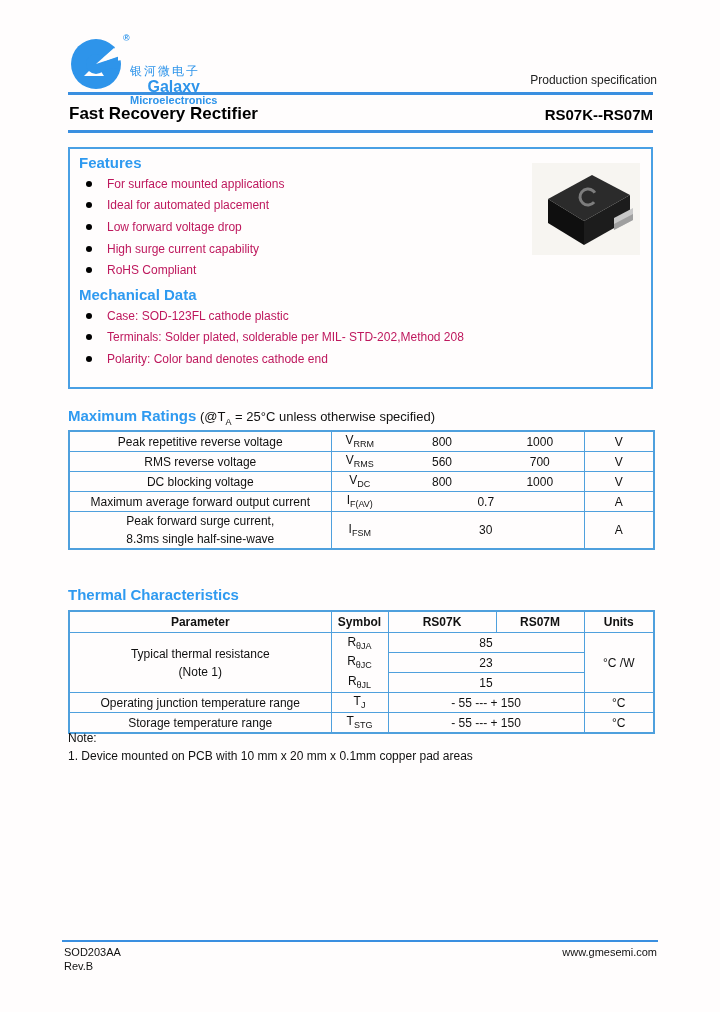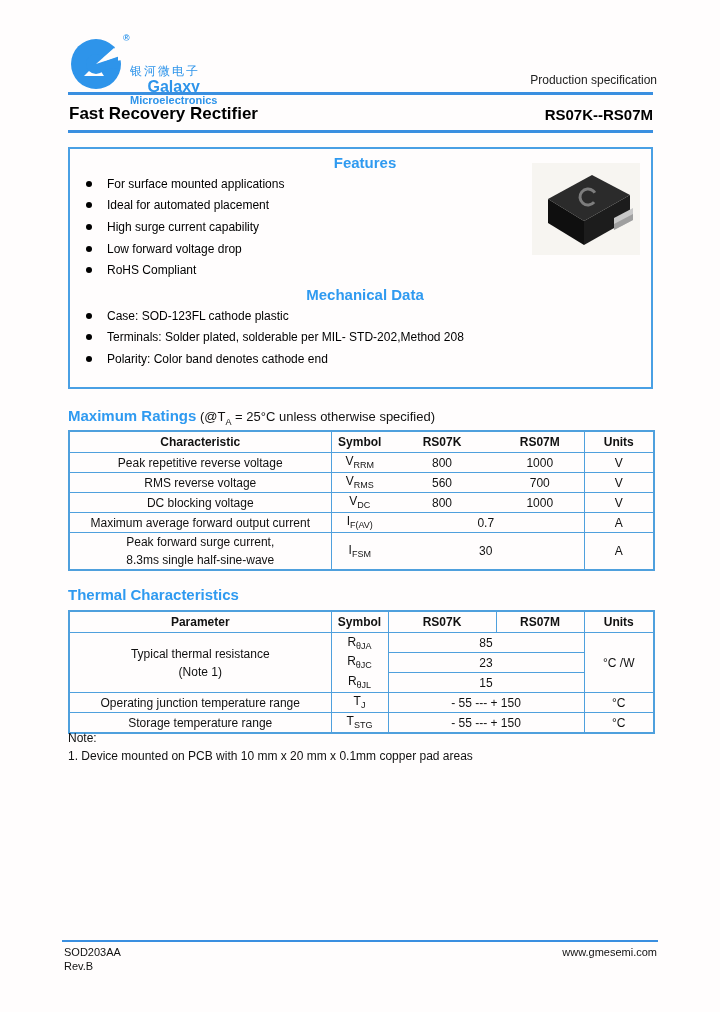--- a/index.html
+++ b/index.html
@@ -25,24 +25,24 @@
   .rule1 { top:92px; height:3px; }
   .rule2 { top:130px; height:3px; }
   .doc-title { left:69px; top:104px; font-size:17px; font-weight:bold; color:#000; }
   .part-no { top:106px; right:67px; font-size:15px; font-weight:bold; color:#000; }
 
   
   .features-box {
     left:68px; top:147px; width:585px; height:242px;
     border:2px solid #4aa0e4; box-sizing:border-box;
   }
-  .sec-blue { color:#2f9af0; font-weight:bold; font-size:15px;text-align:center; }
+  .sec-blue { color:#2f9af0; font-weight:bold; font-size:15px; }
   .box-heading { margin:5px 0 0 9px; }
   .blist { list-style:none; margin:2px 0 0 0; padding:0; }
-  .blist li { position:relative; padding-left:37px; height:21.6px; display:flex; align-items:center; font-size:12px; color:#000000; }
+  .blist li { position:relative; padding-left:37px; height:21.6px; display:flex; align-items:center; font-size:12px; color:#be185d; }
   .dot { position:absolute; left:16px; top:50%; transform:translateY(-50%); width:6px; height:6px; border-radius:50%; background:#000; }
   .pkg-photo { position:absolute; left:462px; top:14px; width:108px; height:92px; background:#f7f5f1; }
 
   
   .mr-heading { left:68px; top:407px; font-size:13px; color:#111; }
   .mr-heading .cond { font-size:13px; }
   .tc-heading { left:68px; top:586px; }
   sub { font-size:9px; }
 
   
@@ -114,25 +114,25 @@
       <li>
           <span class="dot"></span>
           <span>For surface mounted applications</span>
         </li>
       <li>
           <span class="dot"></span>
           <span>Ideal for automated placement</span>
         </li>
       <li>
           <span class="dot"></span>
+          <span>Low forward voltage drop</span>
+        </li>
+      <li>
+          <span class="dot"></span>
           <span>High surge current capability</span>
-        </li>
-      <li>
-          <span class="dot"></span>
-          <span>Low forward voltage drop</span>
         </li>
       <li>
           <span class="dot"></span>
           <span>RoHS Compliant</span>
         </li>
     </ul>
 
     <div class="sec-blue box-heading">Mechanical Data</div>
     <ul class="blist">
       <li>
@@ -157,27 +157,20 @@
 
   <table class="dtable abs max-table">
     <colgroup>
         <col style="width:262px">
         <col style="width:57px">
         <col style="width:108px">
         <col style="width:88px">
         <col style="width:70px">
       </colgroup>
     <tbody>
-        <tr class="head">
-      <th class="br">Characteristic</th>
-      <th>Symbol</th>
-      <th>RS07K</th>
-      <th>RS07M</th>
-      <th class="bl">Units</th>
-    </tr>
     <tr>
       <td class="left br">Peak repetitive reverse voltage</td>
       <td><span>V</span><sub>RRM</sub></td>
       <td>800</td>
       <td>1000</td>
       <td class="bl">V</td>
     </tr>
     <tr>
       <td class="left br">RMS reverse voltage</td>
       <td><span>V</span><sub>RMS</sub></td>

